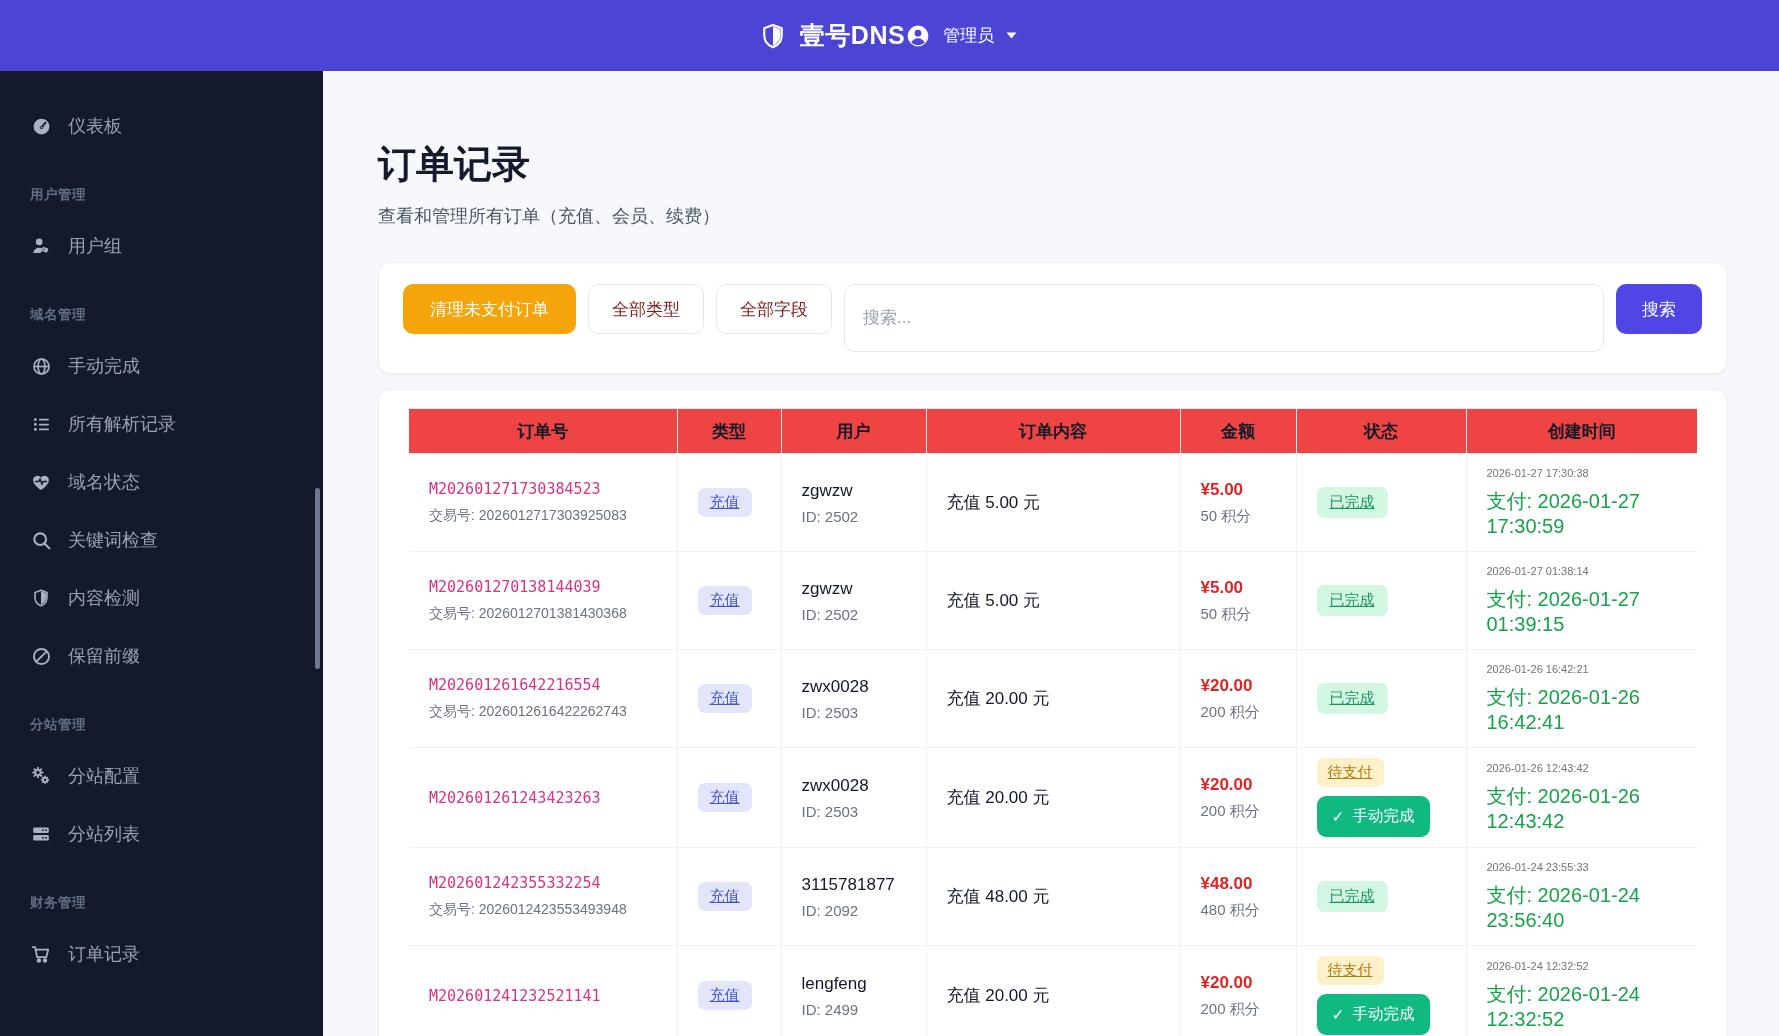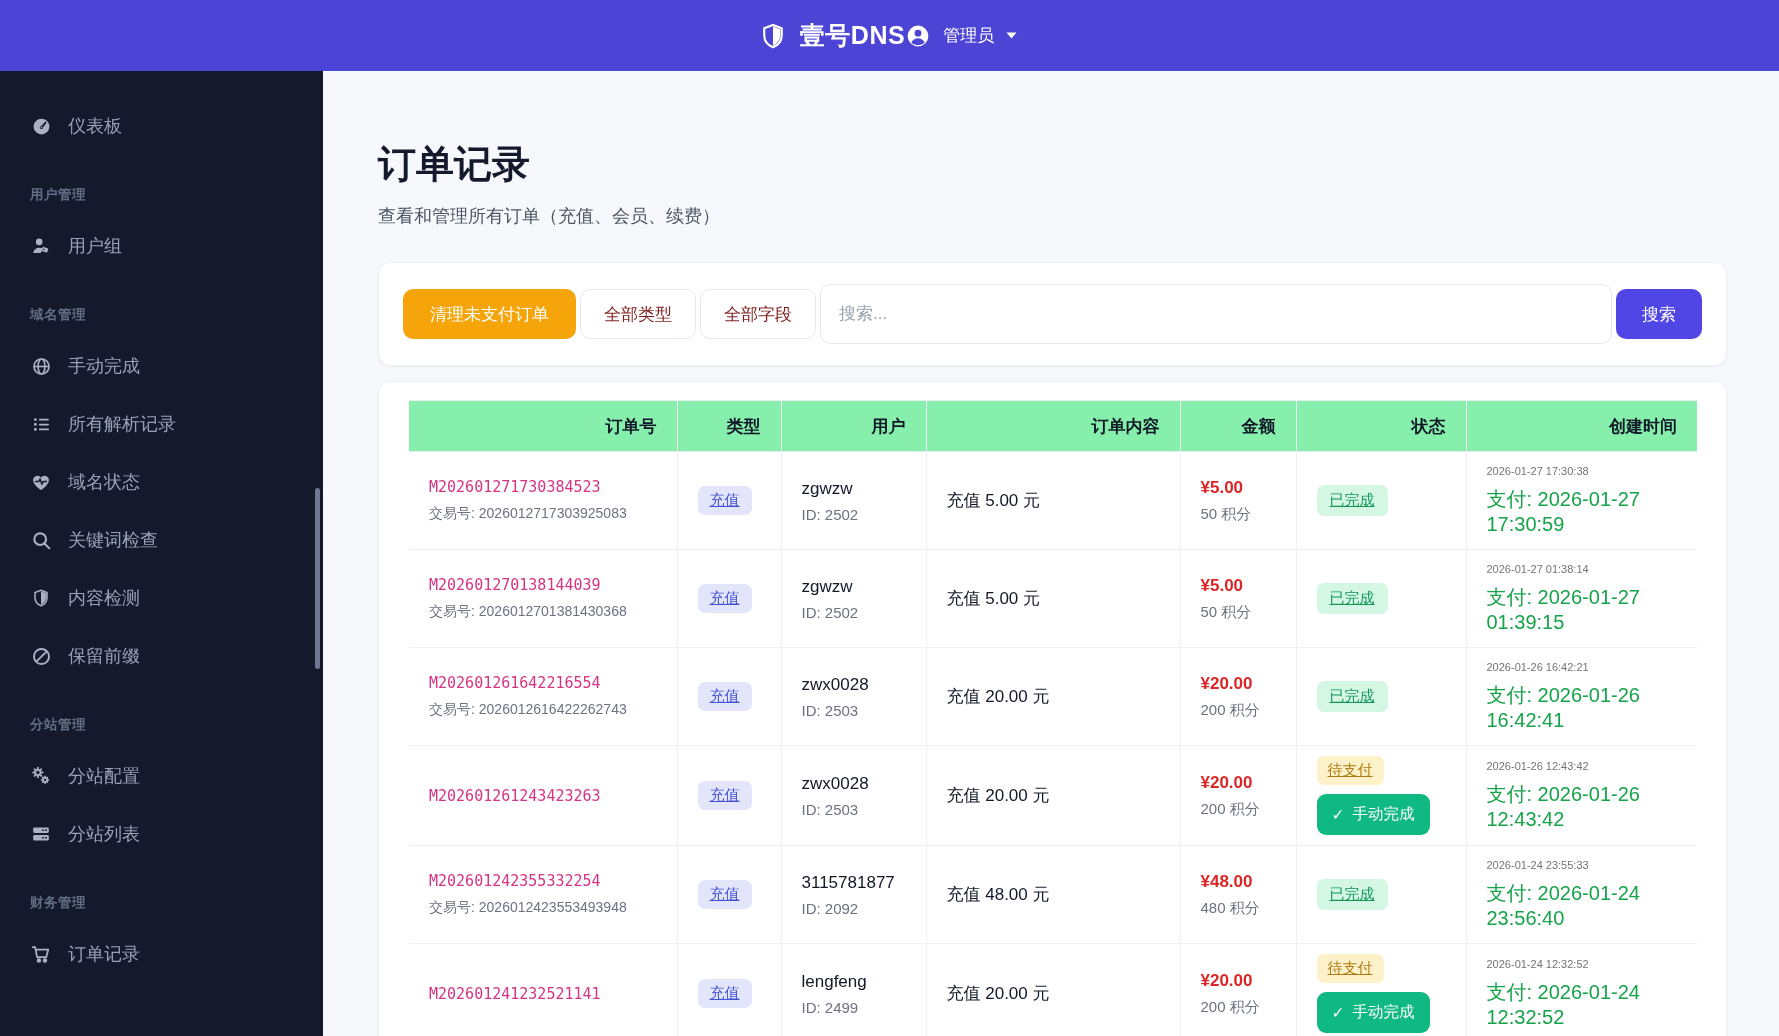--- a/index.html
+++ b/index.html
@@ -29,37 +29,37 @@
                  line-height:20px; letter-spacing:.5px; }
   .side-scrollbar { position:absolute; right:3px; top:417px; width:5px; height:181px;
                     background:#6f7890; border-radius:3px; }
 
   
   .page-title { margin-top:68px; font-size:38px; font-weight:600; color:#141a2c; }
   .page-sub   { margin-top:14px; font-size:18px; color:#4b5563; }
 
   
   .filter-card { margin-top:34px; background:#fff; border:1px solid #edf0f6; border-radius:12px;
-                 padding:21px 24px; display:flex; align-items:center; gap:4px;
+                 padding:21px 24px; display:flex; align-items:flex-start; gap:12px;
                  box-shadow:0 1px 2px rgba(16,24,40,.05); }
   .btn { height:50px; border:none; border-radius:10px; font-size:17px; cursor:pointer;
          font-family:"Liberation Sans", sans-serif; }
   .btn-clean { background:#f5a50a; color:#fff; padding:0 27px; }
   .btn-select { background:#fff; color:#7f1d1d; padding:0 23px; border:1px solid #e3e7ef; }
-  .search-input { flex:1; height:60px; border:1px solid #e3e7ef; border-radius:10px;
+  .search-input { flex:1; height:68px; border:1px solid #e3e7ef; border-radius:10px;
                   padding:0 18px; font-size:17px; color:#14532d; outline:none;
                   font-family:"Liberation Sans", sans-serif; }
   .search-input::placeholder { color:#9aa1ae; }
   .btn-search { background:#4f46e5; color:#fff; padding:0 26px; }
 
   
   .table-card { margin-top:15px; background:#fff; border:1px solid #edf0f6; border-radius:12px;
                 padding:18px 30px 30px; box-shadow:0 1px 2px rgba(16,24,40,.05); }
   table.orders { width:100%; border-collapse:collapse; table-layout:fixed; }
-  .orders th { background:#86efac; height:51px; text-align:right; padding:0 20px;
+  .orders th { background:#ef4444; height:45px; text-align:center; padding:0 20px;
                font-size:17px; font-weight:700; color:#111827;
                border-top:1px solid #e8ecf2; border-bottom:1px solid #e8ecf2; }
   .orders th:not(:last-child), .orders td:not(:last-child) { border-right:1px solid #eff1f6; }
   .orders td { height:98px; padding:10px 20px; vertical-align:middle;
                border-bottom:1px solid #eef1f5; font-size:17px; color:#111827; }
   .order-no { font-family:"DejaVu Sans Mono", monospace; font-size:15px; color:#d63384; cursor:pointer; }
   .txn-no { margin-top:9px; font-size:14px; color:#6b7280; }
   .badge { display:inline-block; font-size:15px; border-radius:7px;text-decoration:underline; }
   .badge-type   { background:#e3e6fb; color:#4553d1; padding:5px 12px; }
   .badge-done   { background:#d4f7e4; color:#149659; padding:6px 13px; }

